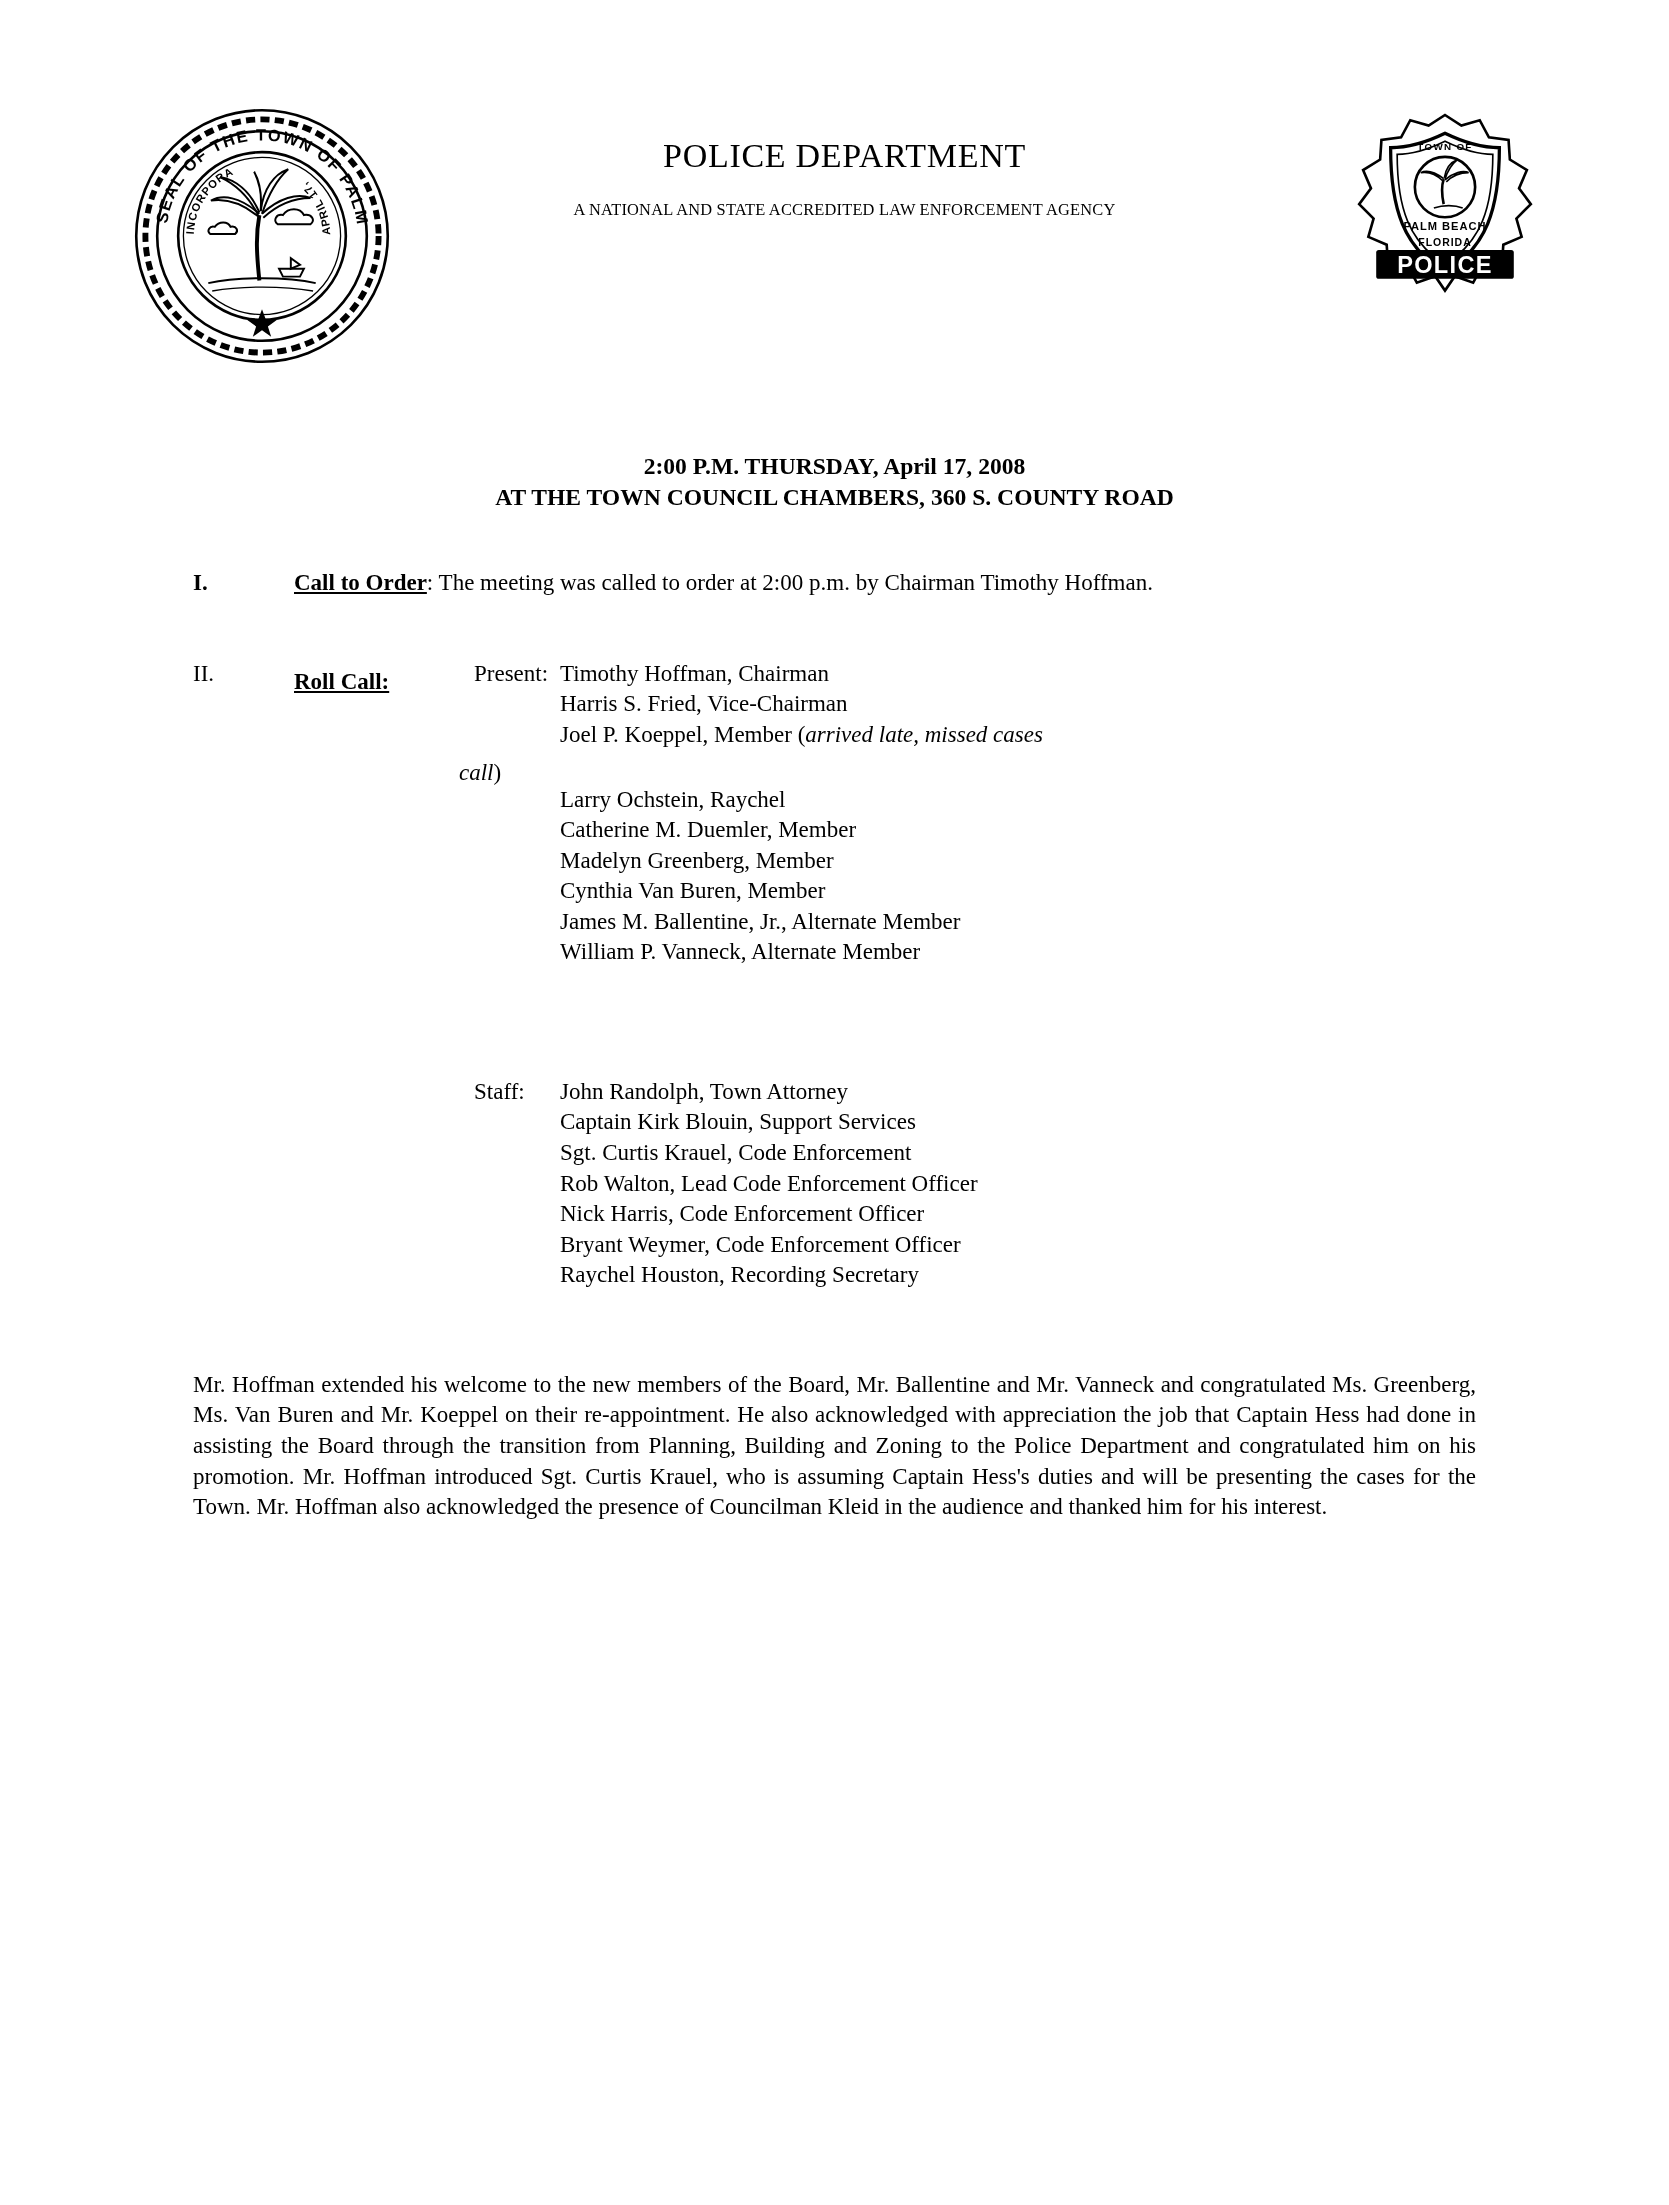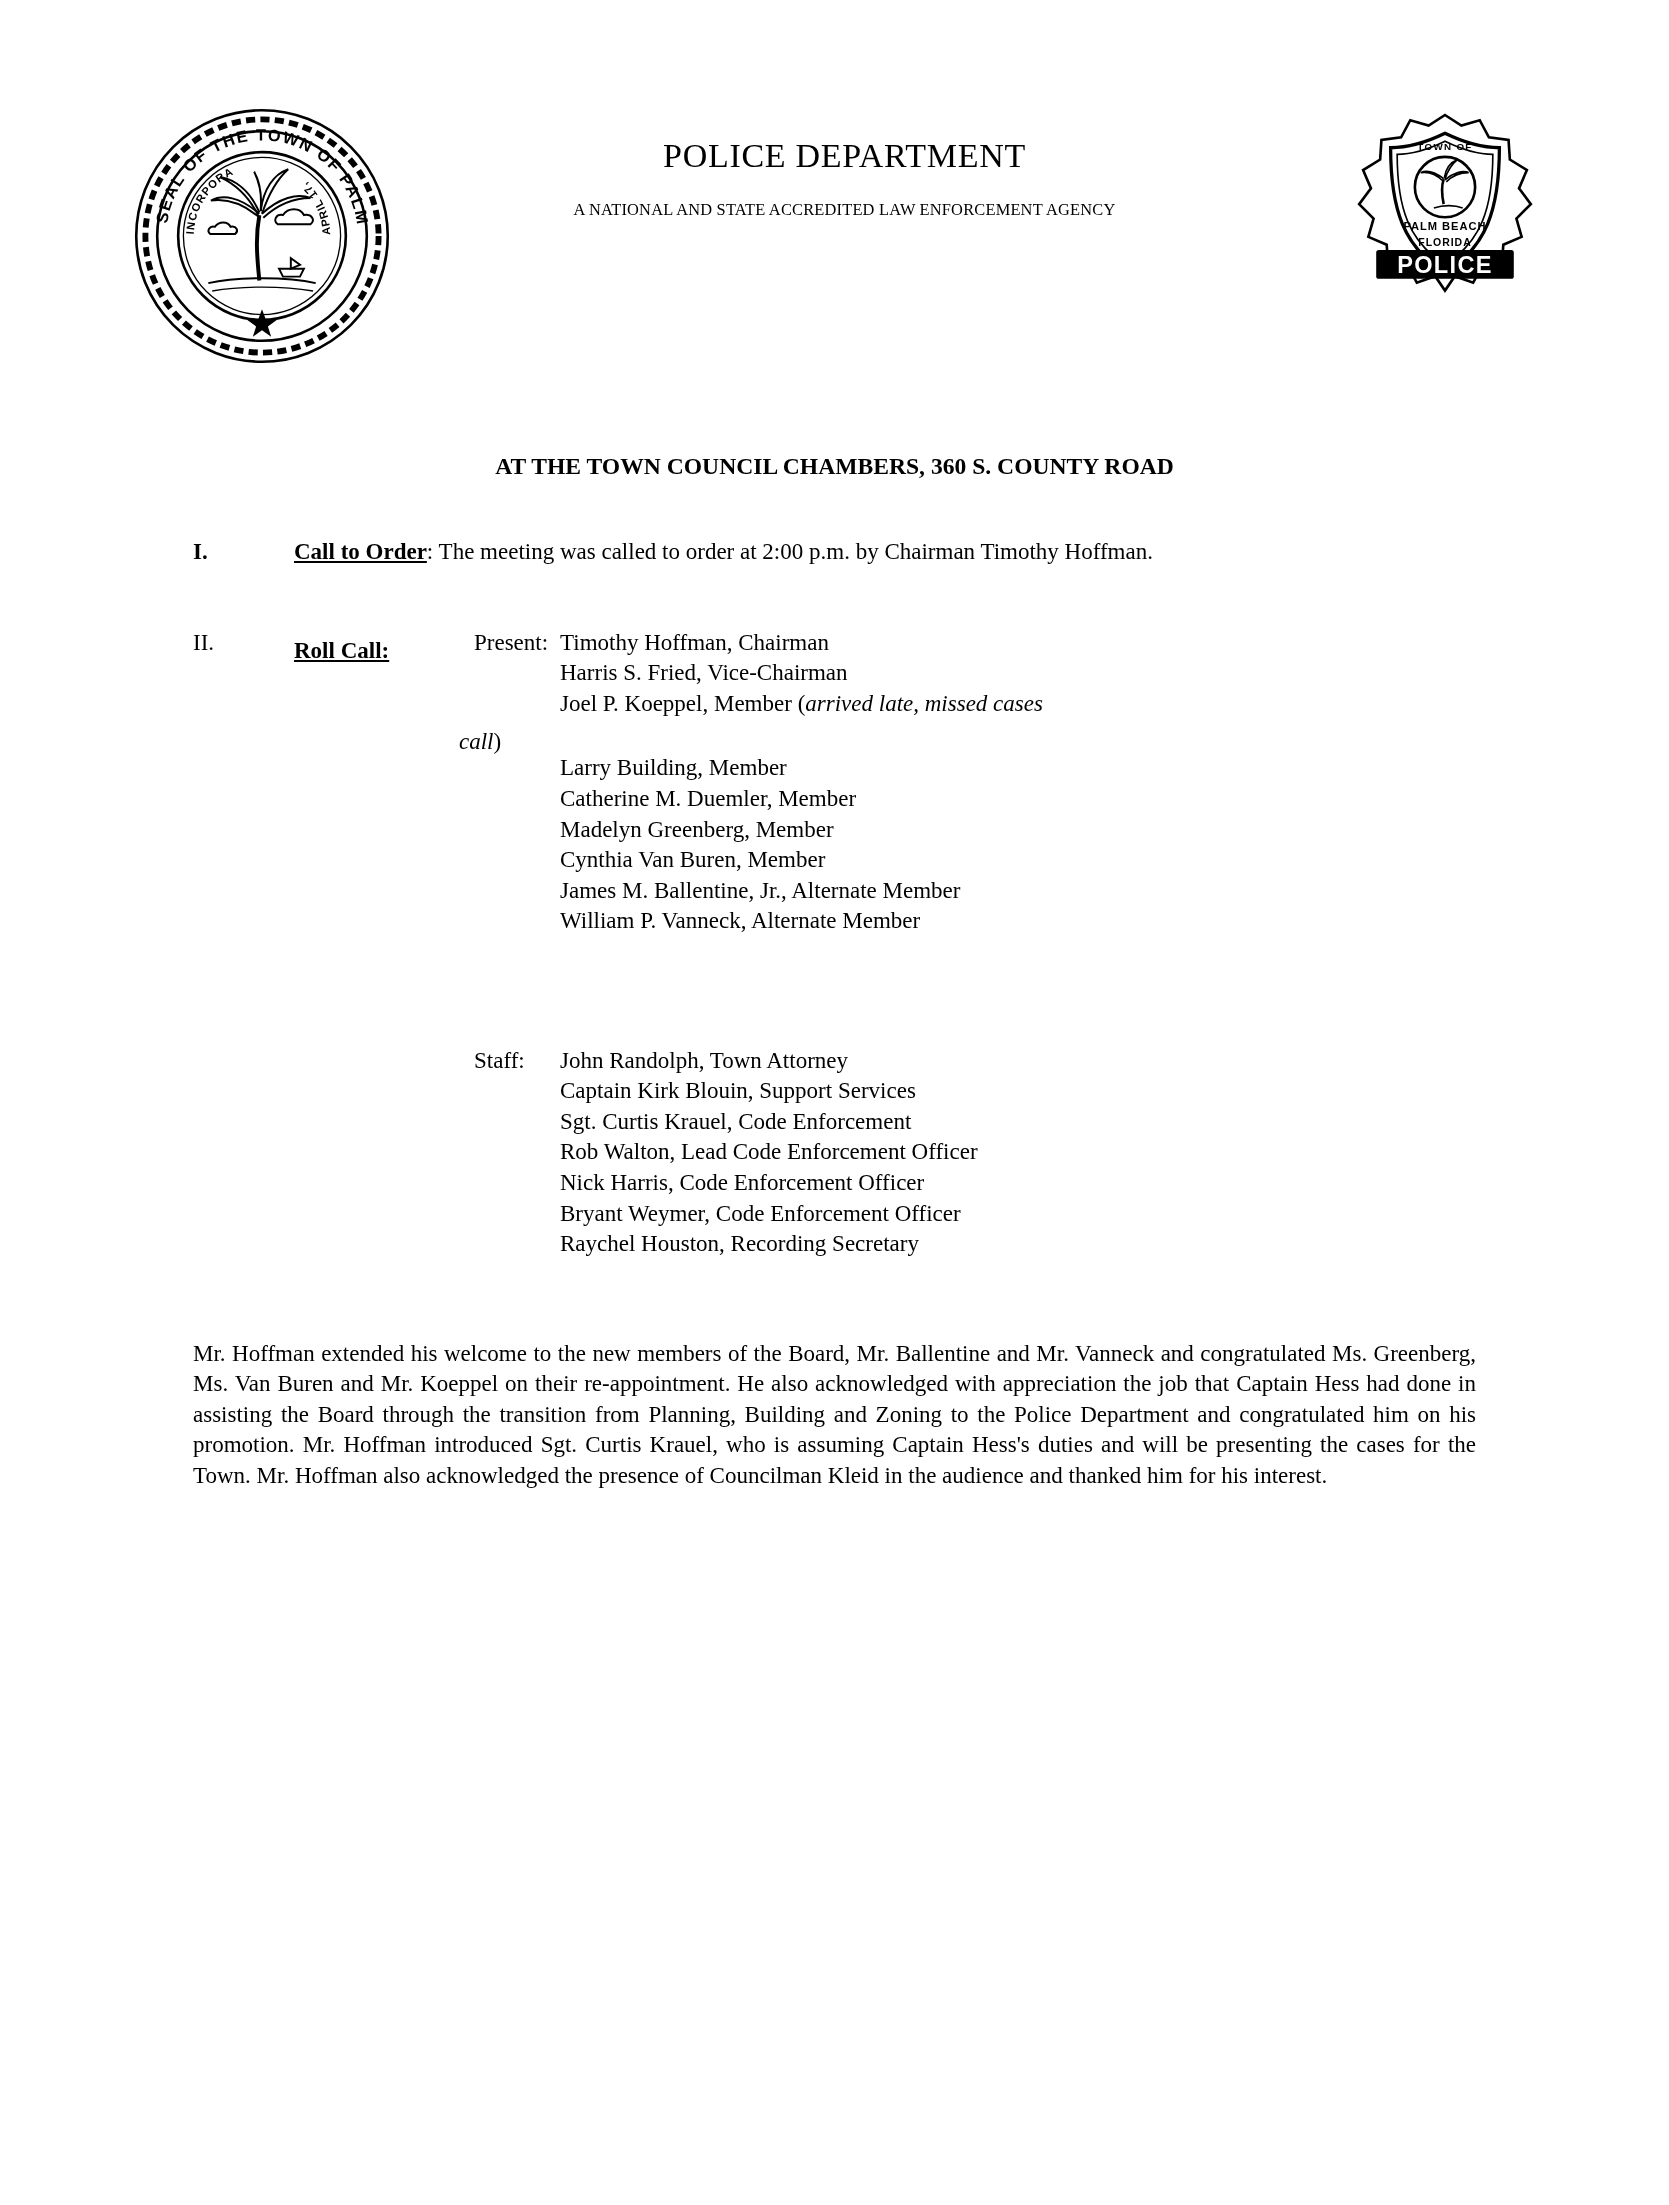--- a/index.html
+++ b/index.html
@@ -236,20 +236,21 @@
         <text x="145" y="182" text-anchor="middle" font-family="Liberation Sans, sans-serif" font-size="17" font-weight="bold" letter-spacing="1.5">PALM BEACH</text>
         <text x="145" y="206" text-anchor="middle" font-family="Liberation Sans, sans-serif" font-size="16" font-weight="bold" letter-spacing="1.5">FLORIDA</text>
 
         <rect x="40" y="212" width="210" height="44" rx="4" fill="#000"></rect>
         <text x="145" y="247" text-anchor="middle" font-family="Liberation Sans, sans-serif" font-size="36" font-weight="bold" fill="#fff" letter-spacing="2">POLICE</text>
       </svg>
     </div>
   </div>
 
   <div class="doc-title">
+    <div>2:00 P.M. THURSDAY, April 17, 2008</div>
     <div>AT THE TOWN COUNCIL CHAMBERS, 360 S. COUNTY ROAD</div>
   </div>
 
   <div class="body-wrap">
 
     <div class="section">
       <span class="sec-num">I.</span>
       <div class="sec-body">
         <span class="sec-head">Call to Order</span><span>:  The meeting was called to order at 2:00 p.m. by Chairman Timothy Hoffman.</span>
       </div>
@@ -258,21 +259,21 @@
     <div class="rollcall">
       <span class="rc-label">II.</span>
       <span class="rc-head">Roll Call:</span>
 
       <span class="rc-col-label" style="left:281px; top:0;">Present:</span>
 
       <div class="rc-col-list" style="top:0;">
         <div class="rc-line">Timothy Hoffman, Chairman</div>
         <div class="rc-line">Harris S. Fried, Vice-Chairman</div>
         <div class="rc-line"><span>Joel P. Koeppel, Member (</span><span class="ital">arrived late, missed cases</span></div>
-        <div class="rc-line" style="margin-top:34px;">Larry Building, Member</div>
+        <div class="rc-line" style="margin-top:34px;">Larry Ochstein, Raychel</div>
         <div class="rc-line">Catherine M. Duemler, Member</div>
         <div class="rc-line">Madelyn Greenberg, Member</div>
         <div class="rc-line">Cynthia Van Buren, Member</div>
         <div class="rc-line">James M. Ballentine, Jr., Alternate Member</div>
         <div class="rc-line">William P. Vanneck, Alternate Member</div>
 
         <div class="overflow-call"><span>call</span><span class="paren">)</span></div>
       </div>
 
       <span class="rc-col-label" style="left:281px; top:418px;">Staff:</span>

